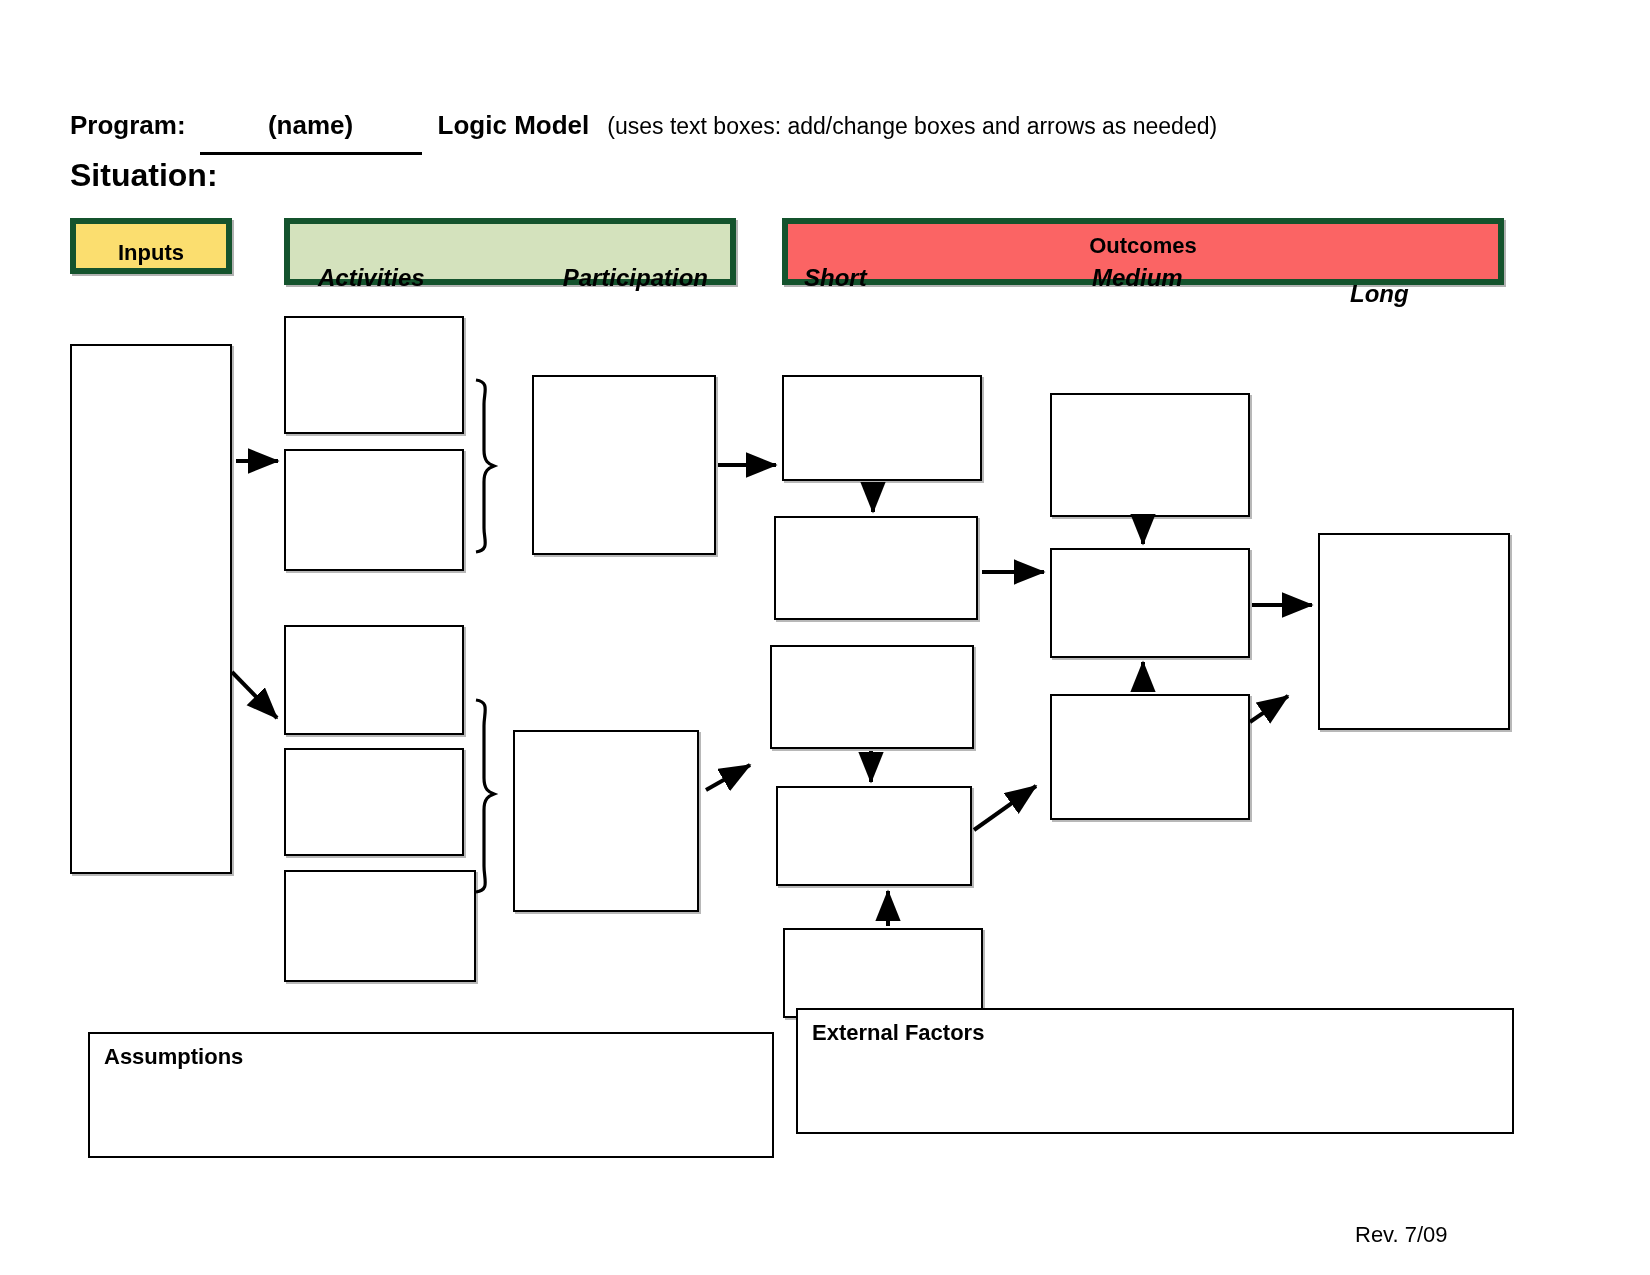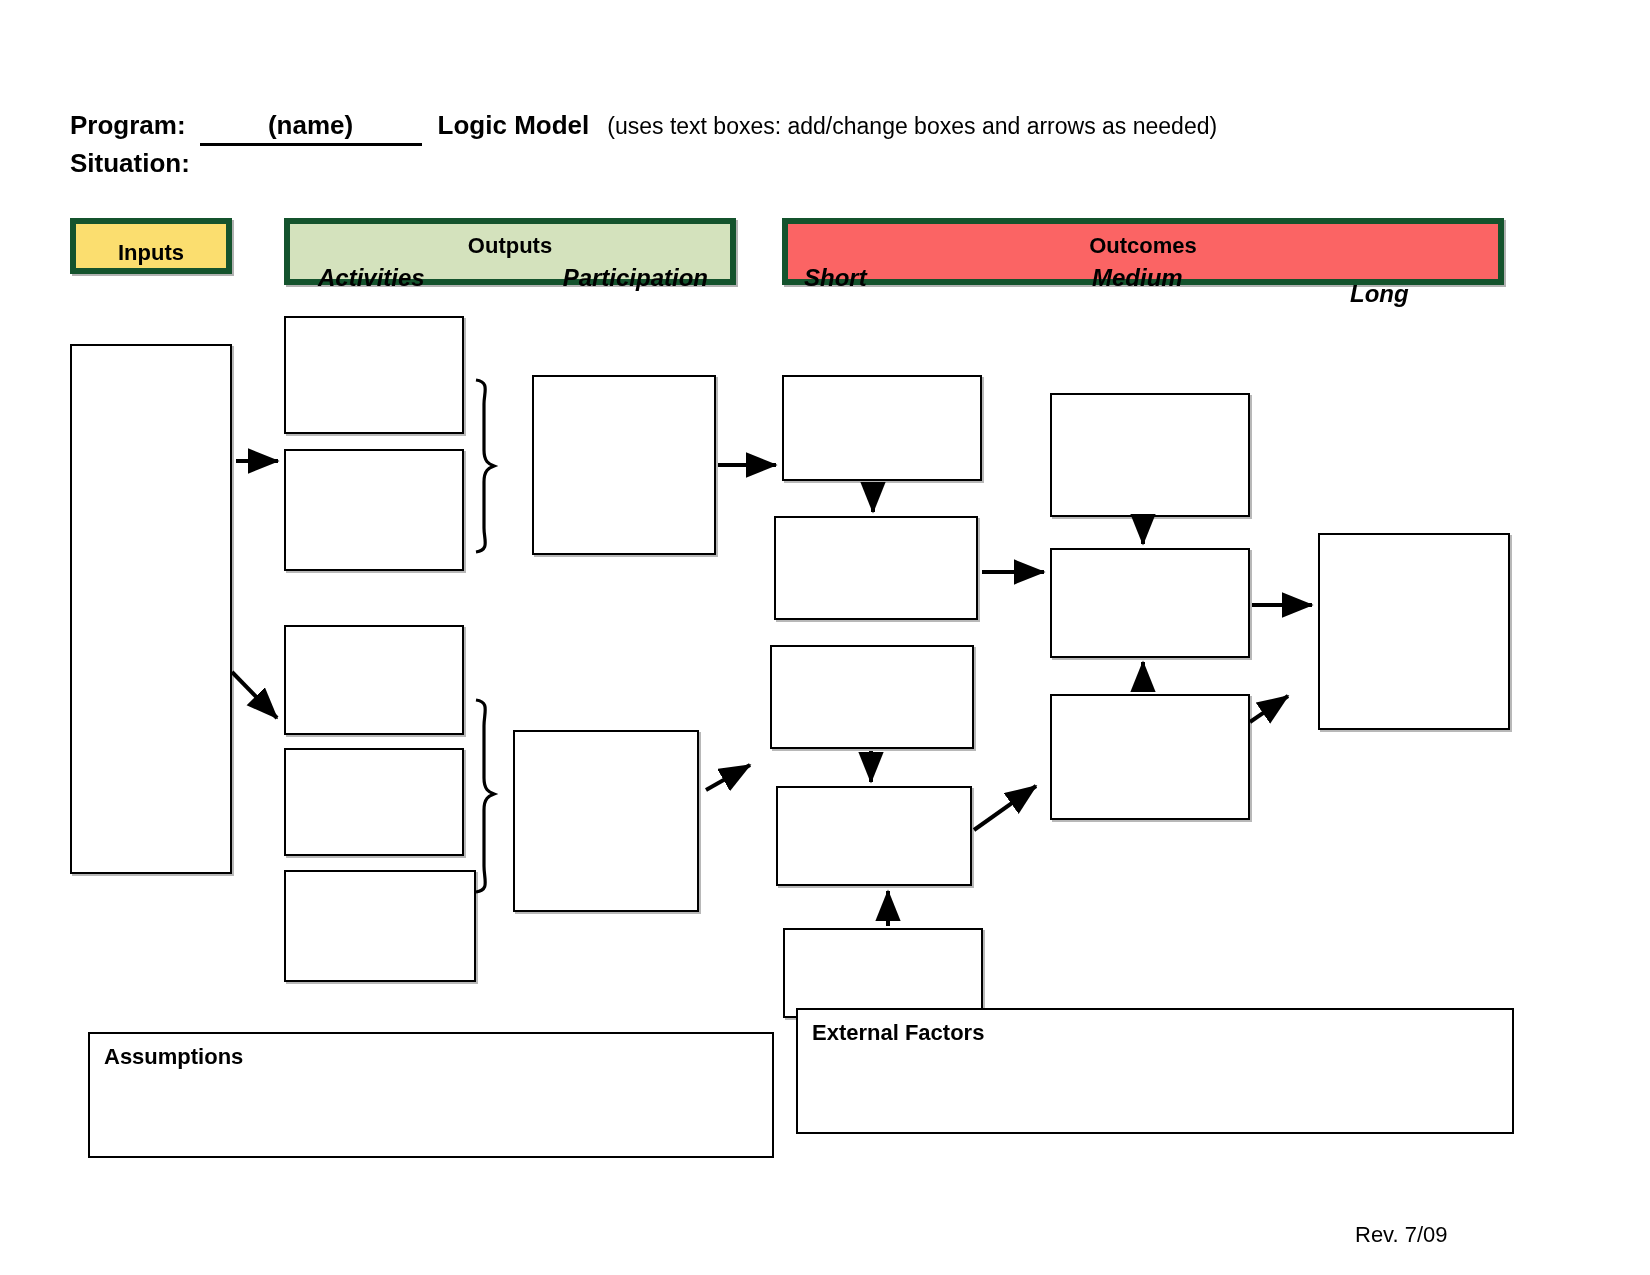--- a/index.html
+++ b/index.html
@@ -39,34 +39,34 @@
     letter-spacing: 0px;
   }
   .name-slot {
     display: inline-block;
     width: 222px;
     margin-left: 14px;
     text-align: center;
     font-size: 26px;
     font-weight: bold;
     border-bottom: 3px solid #000;
-    padding-bottom: 2px;
+    padding-bottom: 11px;
   }
   .lbl-logicmodel {
     font-size: 26px;
     font-weight: bold;
     margin-left: 16px;
   }
   .lbl-note {
     font-size: 23px;
     font-weight: normal;
     margin-left: 18px;
   }
   .lbl-situation {
-    font-size: 26px;
+    font-size: 32px;
     font-weight: bold;
     margin-top: 2px;
   }
 
   
   .band {
     position: absolute;
     box-sizing: border-box;
     border: 6px solid #14532d;
     box-shadow: 2px 2px 0 rgba(0,0,0,0.30);
@@ -173,21 +173,20 @@
       <span class="lbl-note">(uses text boxes: add/change boxes and arrows as needed)</span>
     </div>
     <div class="lbl-situation">Situation:</div>
   </div>
 
   <div class="band" id="band-inputs">
     <div class="band-title">Inputs</div>
   </div>
 
   <div class="band" id="band-outputs">
-    <div class="band-title">Outputs</div>
     <div class="band-sub sub-activities">Activities</div>
     <div class="band-sub sub-participation">Participation</div>
   </div>
 
   <div class="band" id="band-outcomes">
     <div class="band-title">Outcomes</div>
     <div class="band-sub sub-short">Short</div>
     <div class="band-sub sub-medium">Medium</div>
     <div class="band-sub sub-long">Long</div>
   </div>

